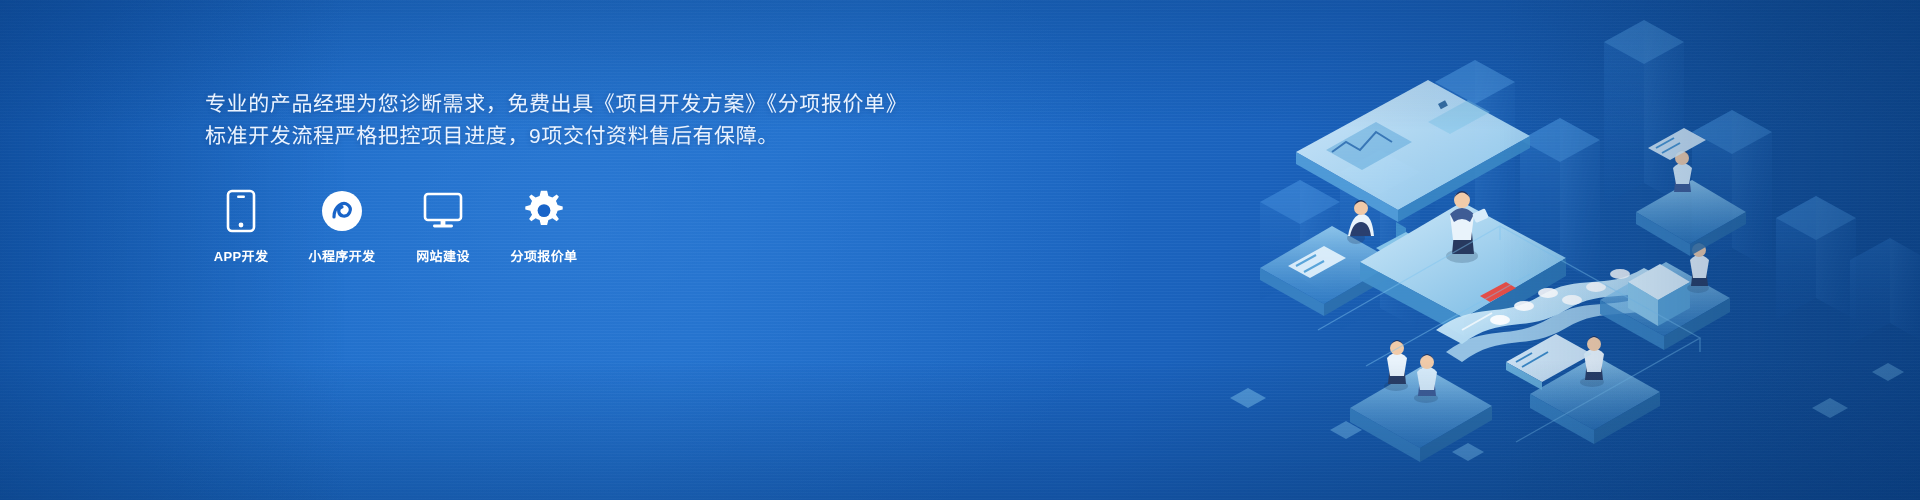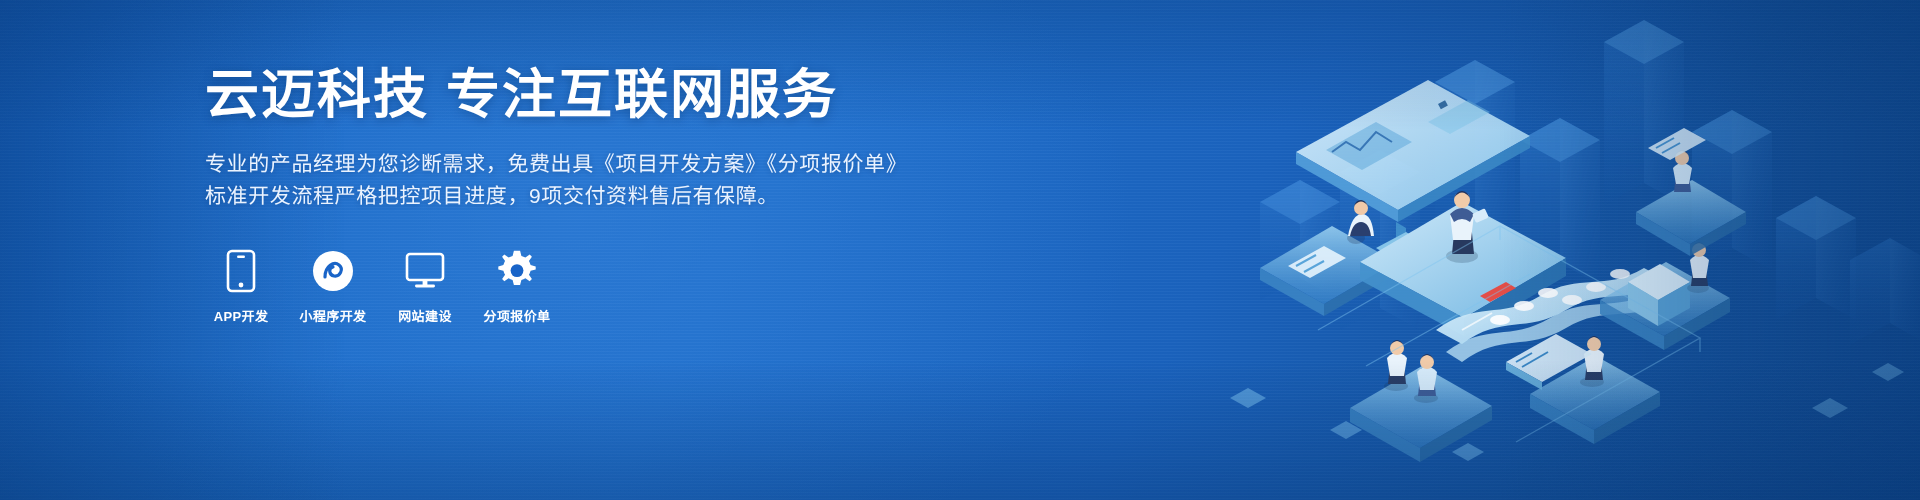--- a/index.html
+++ b/index.html
@@ -71,21 +71,21 @@
     white-space: nowrap;
     text-shadow: 0 1px 5px rgba(3,40,90,0.30);
   }
   .sub-wrap { margin-top: 24px; }
 
   
   .services {
     display: flex;
     align-items: flex-start;
     margin-top: 36px;
-    gap: 0;
+    gap: 9px;
   }
   .service {
     width: 72px;
     display: flex;
     flex-direction: column;
     align-items: center;
     cursor: pointer;
   }
   .service + .service { margin-left: 20px; }
   .svc-icon {
@@ -343,21 +343,20 @@
         <polyline points="316,362 332,353" stroke="#3f8cc8" stroke-width="2" fill="none"></polyline>
         <polyline points="322,367 348,352" stroke="#3f8cc8" stroke-width="2" fill="none"></polyline>
       </g>
     </svg>
   </div>
 
   <div class="vignette"></div>
 
   <div class="content">
 
-    <h1 class="headline">云迈科技 专注互联网服务</h1>
 
     <div class="sub-wrap">
       <div class="subline">专业的产品经理为您诊断需求，免费出具《项目开发方案》《分项报价单》</div>
       <div class="subline">标准开发流程严格把控项目进度，9项交付资料售后有保障。</div>
     </div>
 
     <div class="services">
 
       <div class="service">
         <span class="svc-icon">

